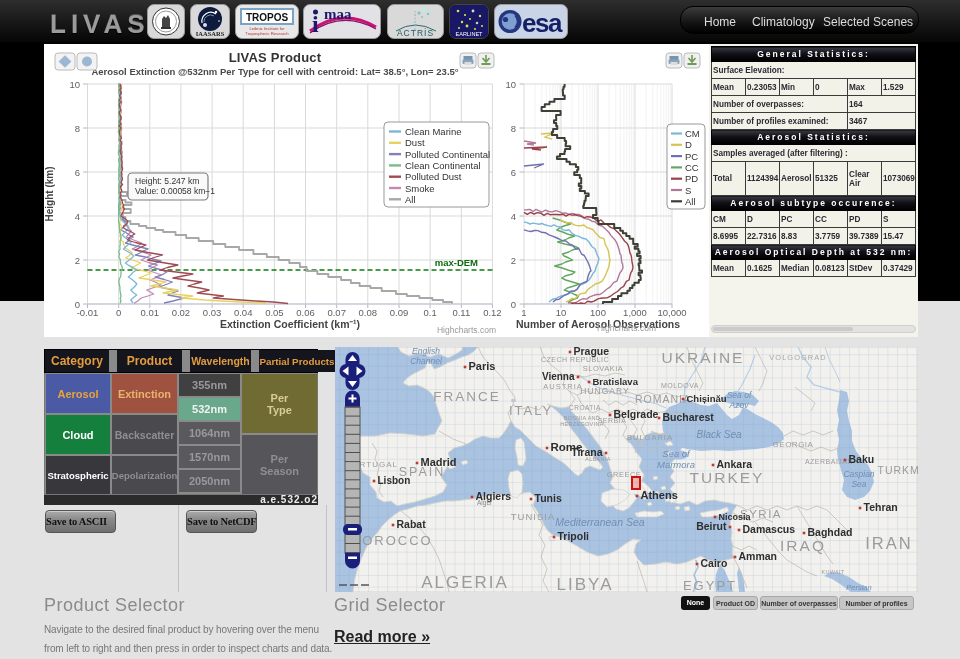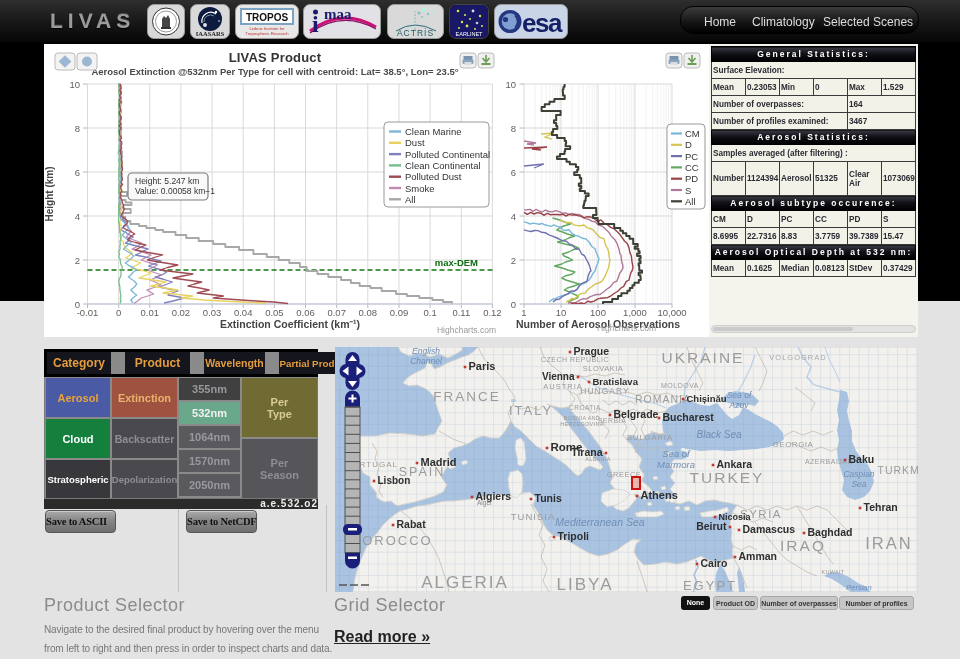--- a/index.html
+++ b/index.html
@@ -1,27 +1,27 @@
 <!DOCTYPE html>
 <html><head><meta charset="utf-8"><title>LIVAS</title><style>
 *{margin:0;padding:0;box-sizing:border-box}
 html,body{width:960px;height:659px;overflow:hidden;background:#e3e3e3;font-family:"Liberation Sans",sans-serif;position:relative}
 #hdr{position:absolute;left:0;top:0;width:960px;height:42px;background:linear-gradient(180deg,#2e2e2e 0%,#171717 55%,#060606 100%);z-index:5}
-#livas{position:absolute;left:50px;top:9px;font-size:21px;font-weight:bold;letter-spacing:5px;color:#9b9b9b;text-shadow:0 1px 1px #000,0 -1px 0 #555}
+#livas{position:absolute;left:50px;top:9px;font-size:26px;font-weight:bold;letter-spacing:5px;color:#9b9b9b;text-shadow:0 1px 1px #000,0 -1px 0 #555}
 .tile{position:absolute;top:4px;height:35px;background:#d9d9d9;border-radius:7px;border:1px solid #9a9a9a;overflow:hidden}
 #nav{position:absolute;left:680px;top:6px;width:239px;height:28px;background:linear-gradient(180deg,#3c3c3c,#141414 60%,#000);border-radius:13px;border:1px solid #000}
 #nav span{position:absolute;top:8px;font-size:12px;color:#ddd;white-space:nowrap}
 #blackband{position:absolute;left:0;top:42px;width:960px;height:259px;background:#000}
 #panel{position:absolute;left:44px;top:44px;width:874px;height:293px;background:#fff;z-index:2}
 #stats{position:absolute;left:665px;top:0;width:209px;height:293px;background:#f4f4ec}
 table.st{border-collapse:collapse;width:205px;margin:0 2px;table-layout:fixed}
 table.st td{border:1px solid #3a3a3a;font-size:8.2px;font-weight:bold;color:#2a2a33;padding:2px 1px;background:#f2f2e8;overflow:hidden;white-space:nowrap;height:17px}
 table.st td.hd{background:linear-gradient(180deg,#3a3a44 0%,#101016 45%,#000 100%);color:#fff;text-align:center;letter-spacing:2px;font-size:8.5px;border:1px solid #000;height:15px}
 #ptable{position:absolute;left:44px;top:349px;width:274px;z-index:3}
-.pgrid{display:grid;grid-template-columns:64px 65px 61px 76px;gap:14px;background:#8a8a8a;border:3px solid #000000;width:274px}
+.pgrid{display:grid;grid-template-columns:64px 65px 61px 76px;gap:8px;background:#8a8a8a;border:1px solid #000000;width:274px}
 .pc{display:flex;align-items:center;justify-content:center;font-weight:bold;font-size:12px;text-align:center;white-space:nowrap}
 #aebar{background:#2b2b2b;color:#eee;font-size:10px;font-weight:bold;text-align:right;height:10px;line-height:10px;letter-spacing:1px}
 .savebtn{position:absolute;top:510px;width:71px;height:23px;background:linear-gradient(180deg,#ababab,#878787 45%,#6f6f6f);border:1px solid #555;border-radius:4px;box-shadow:inset 0 1px 0 #ccc;color:#111;font-family:"Liberation Serif",serif;font-weight:bold;font-size:10.5px;line-height:21px;z-index:3;white-space:nowrap;letter-spacing:-.2px}
 #map{position:absolute;left:335px;top:347px;width:583px;height:245px;z-index:3}
 .mbtn{position:absolute;top:596px;height:14px;border-radius:3px;font-size:7px;font-weight:bold;text-align:center;line-height:14px;z-index:4;white-space:nowrap;overflow:hidden}
 .vline{position:absolute;width:1px;background:#c2c2c2;z-index:1}
 #fp h2{font-size:18px;font-weight:normal;color:#8b8b8b;letter-spacing:.5px}
 </style></head>
 <body>
 <div id="hdr">
@@ -333,21 +333,21 @@
             <td colspan="4">Number of profiles examined:</td>
             <td colspan="2">3467</td>
           </tr>
           <tr>
             <td class="hd" colspan="6">Aerosol Statistics:</td>
           </tr>
           <tr>
             <td colspan="6">Samples averaged (after filtering) :</td>
           </tr>
           <tr>
-            <td style="height:34px">Number</td>
+            <td style="height:34px">Total</td>
             <td>1124394</td>
             <td>Aerosol</td>
             <td>51325</td>
             <td style="white-space:normal">Clear Air</td>
             <td>1073069</td>
           </tr>
           <tr>
             <td class="hd" colspan="6">Aerosol subtype occurence:</td>
           </tr>
           <tr>

